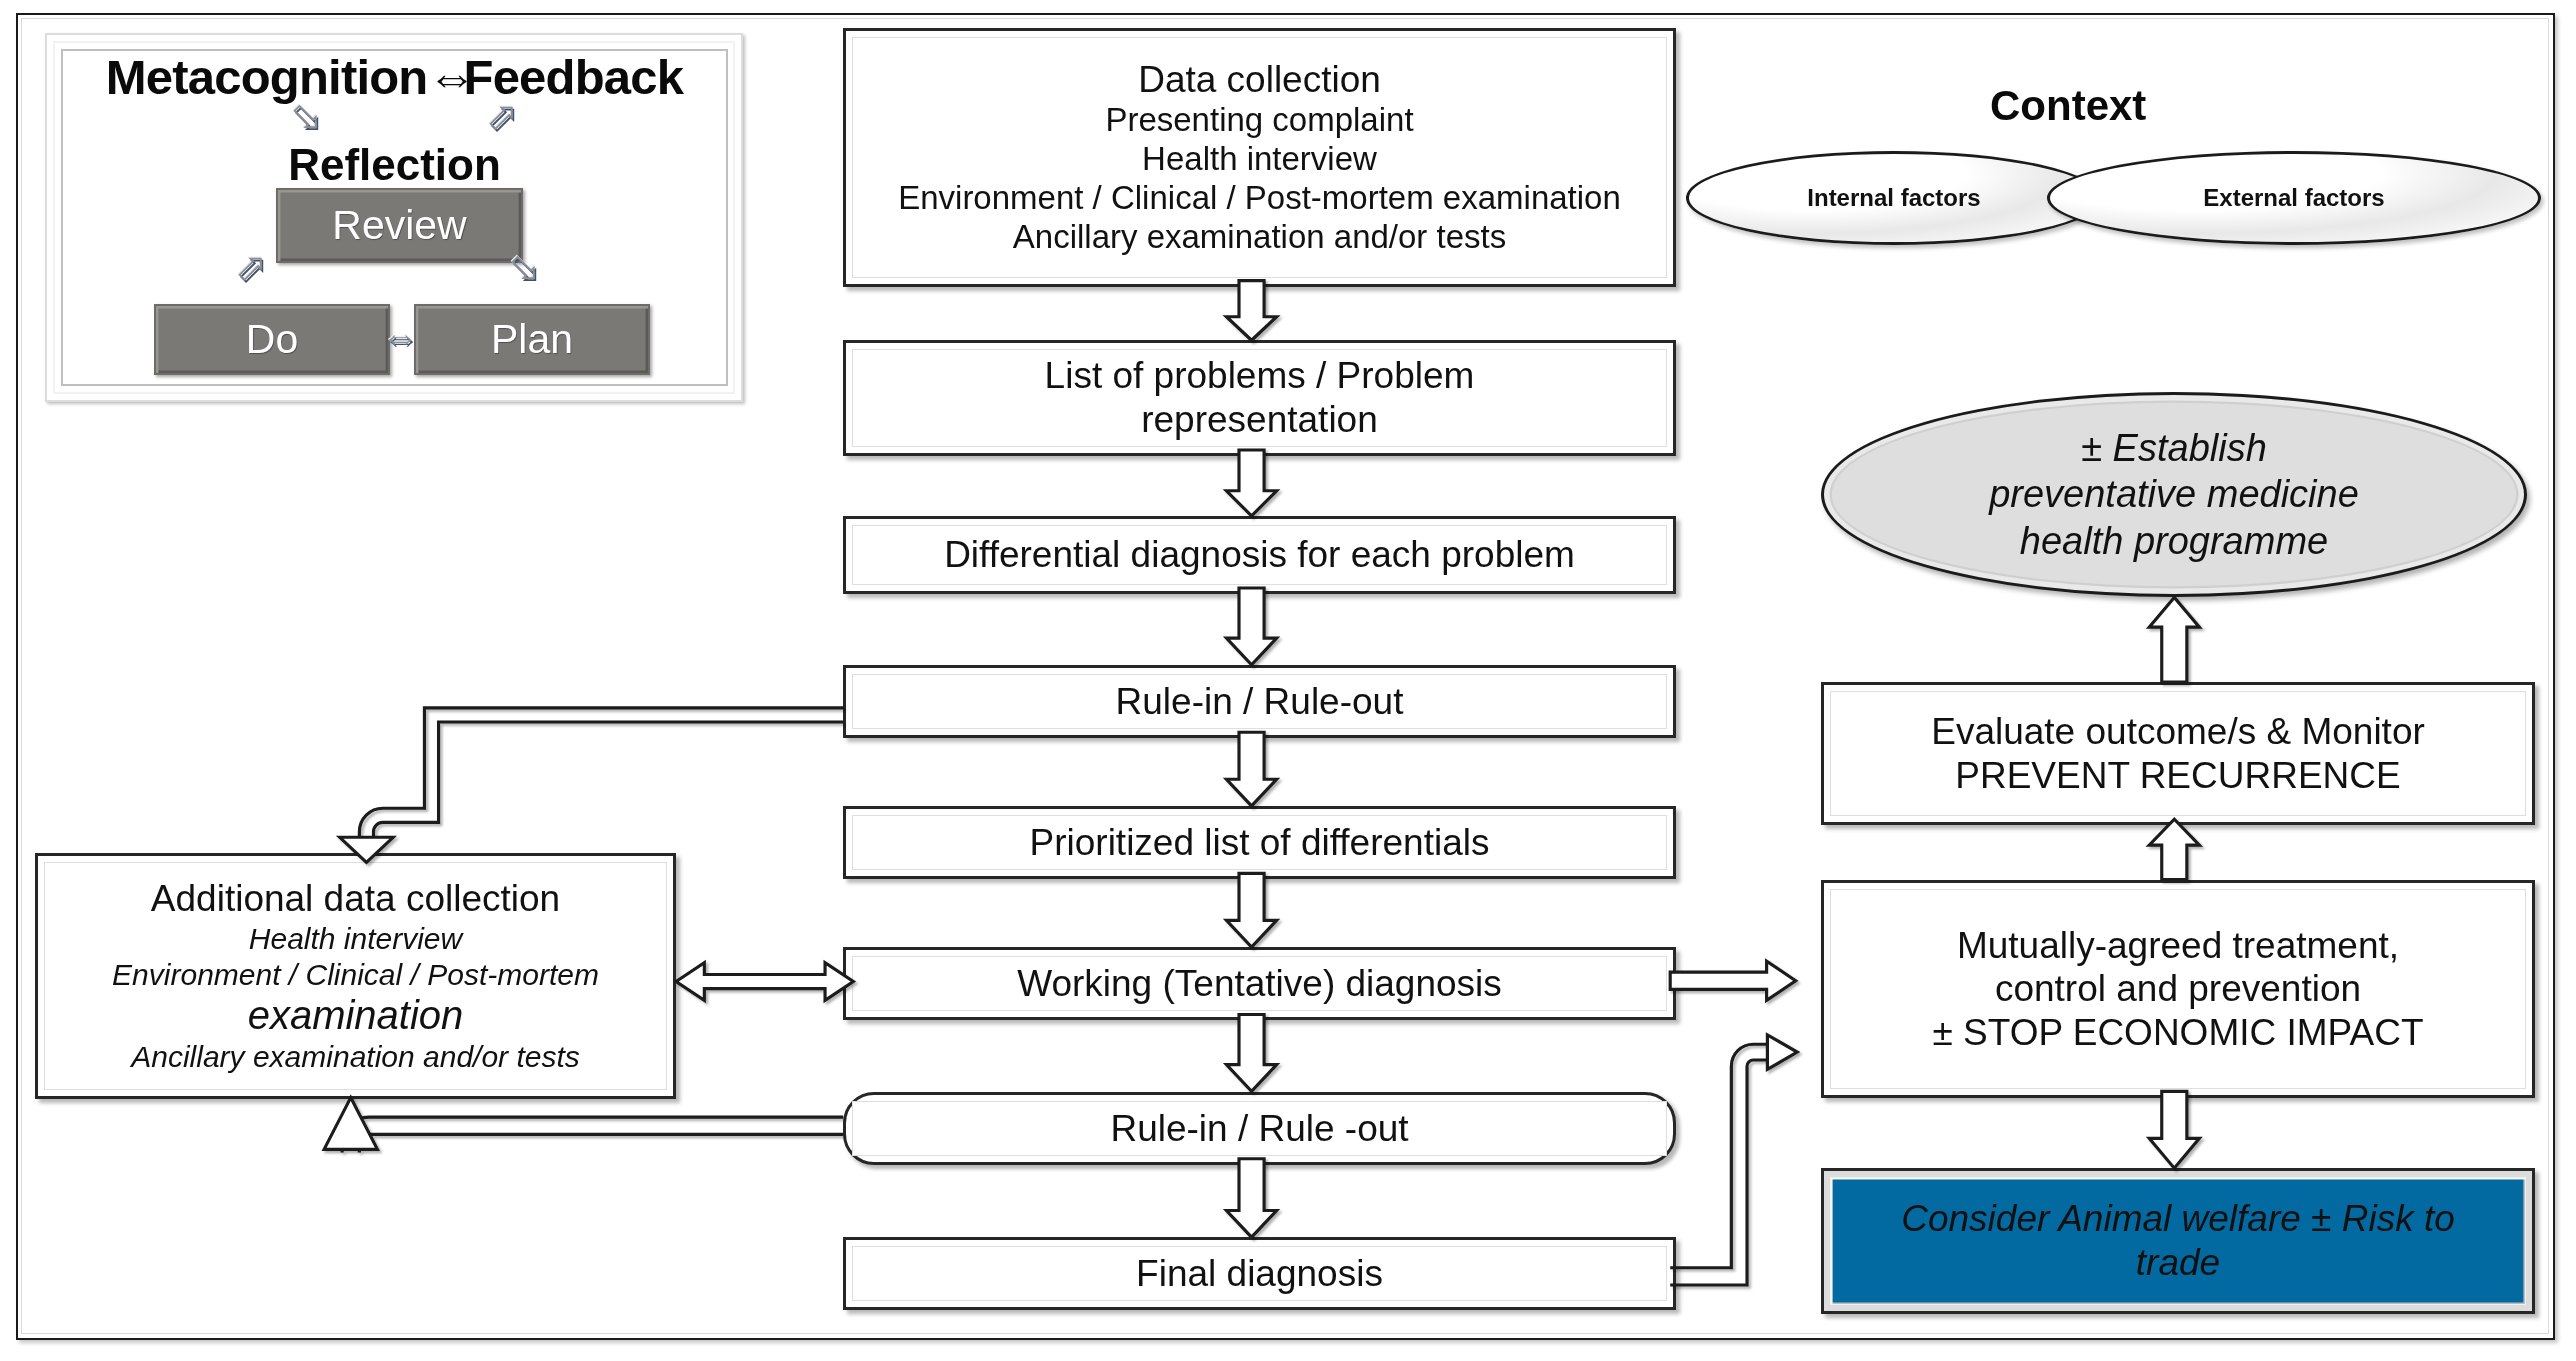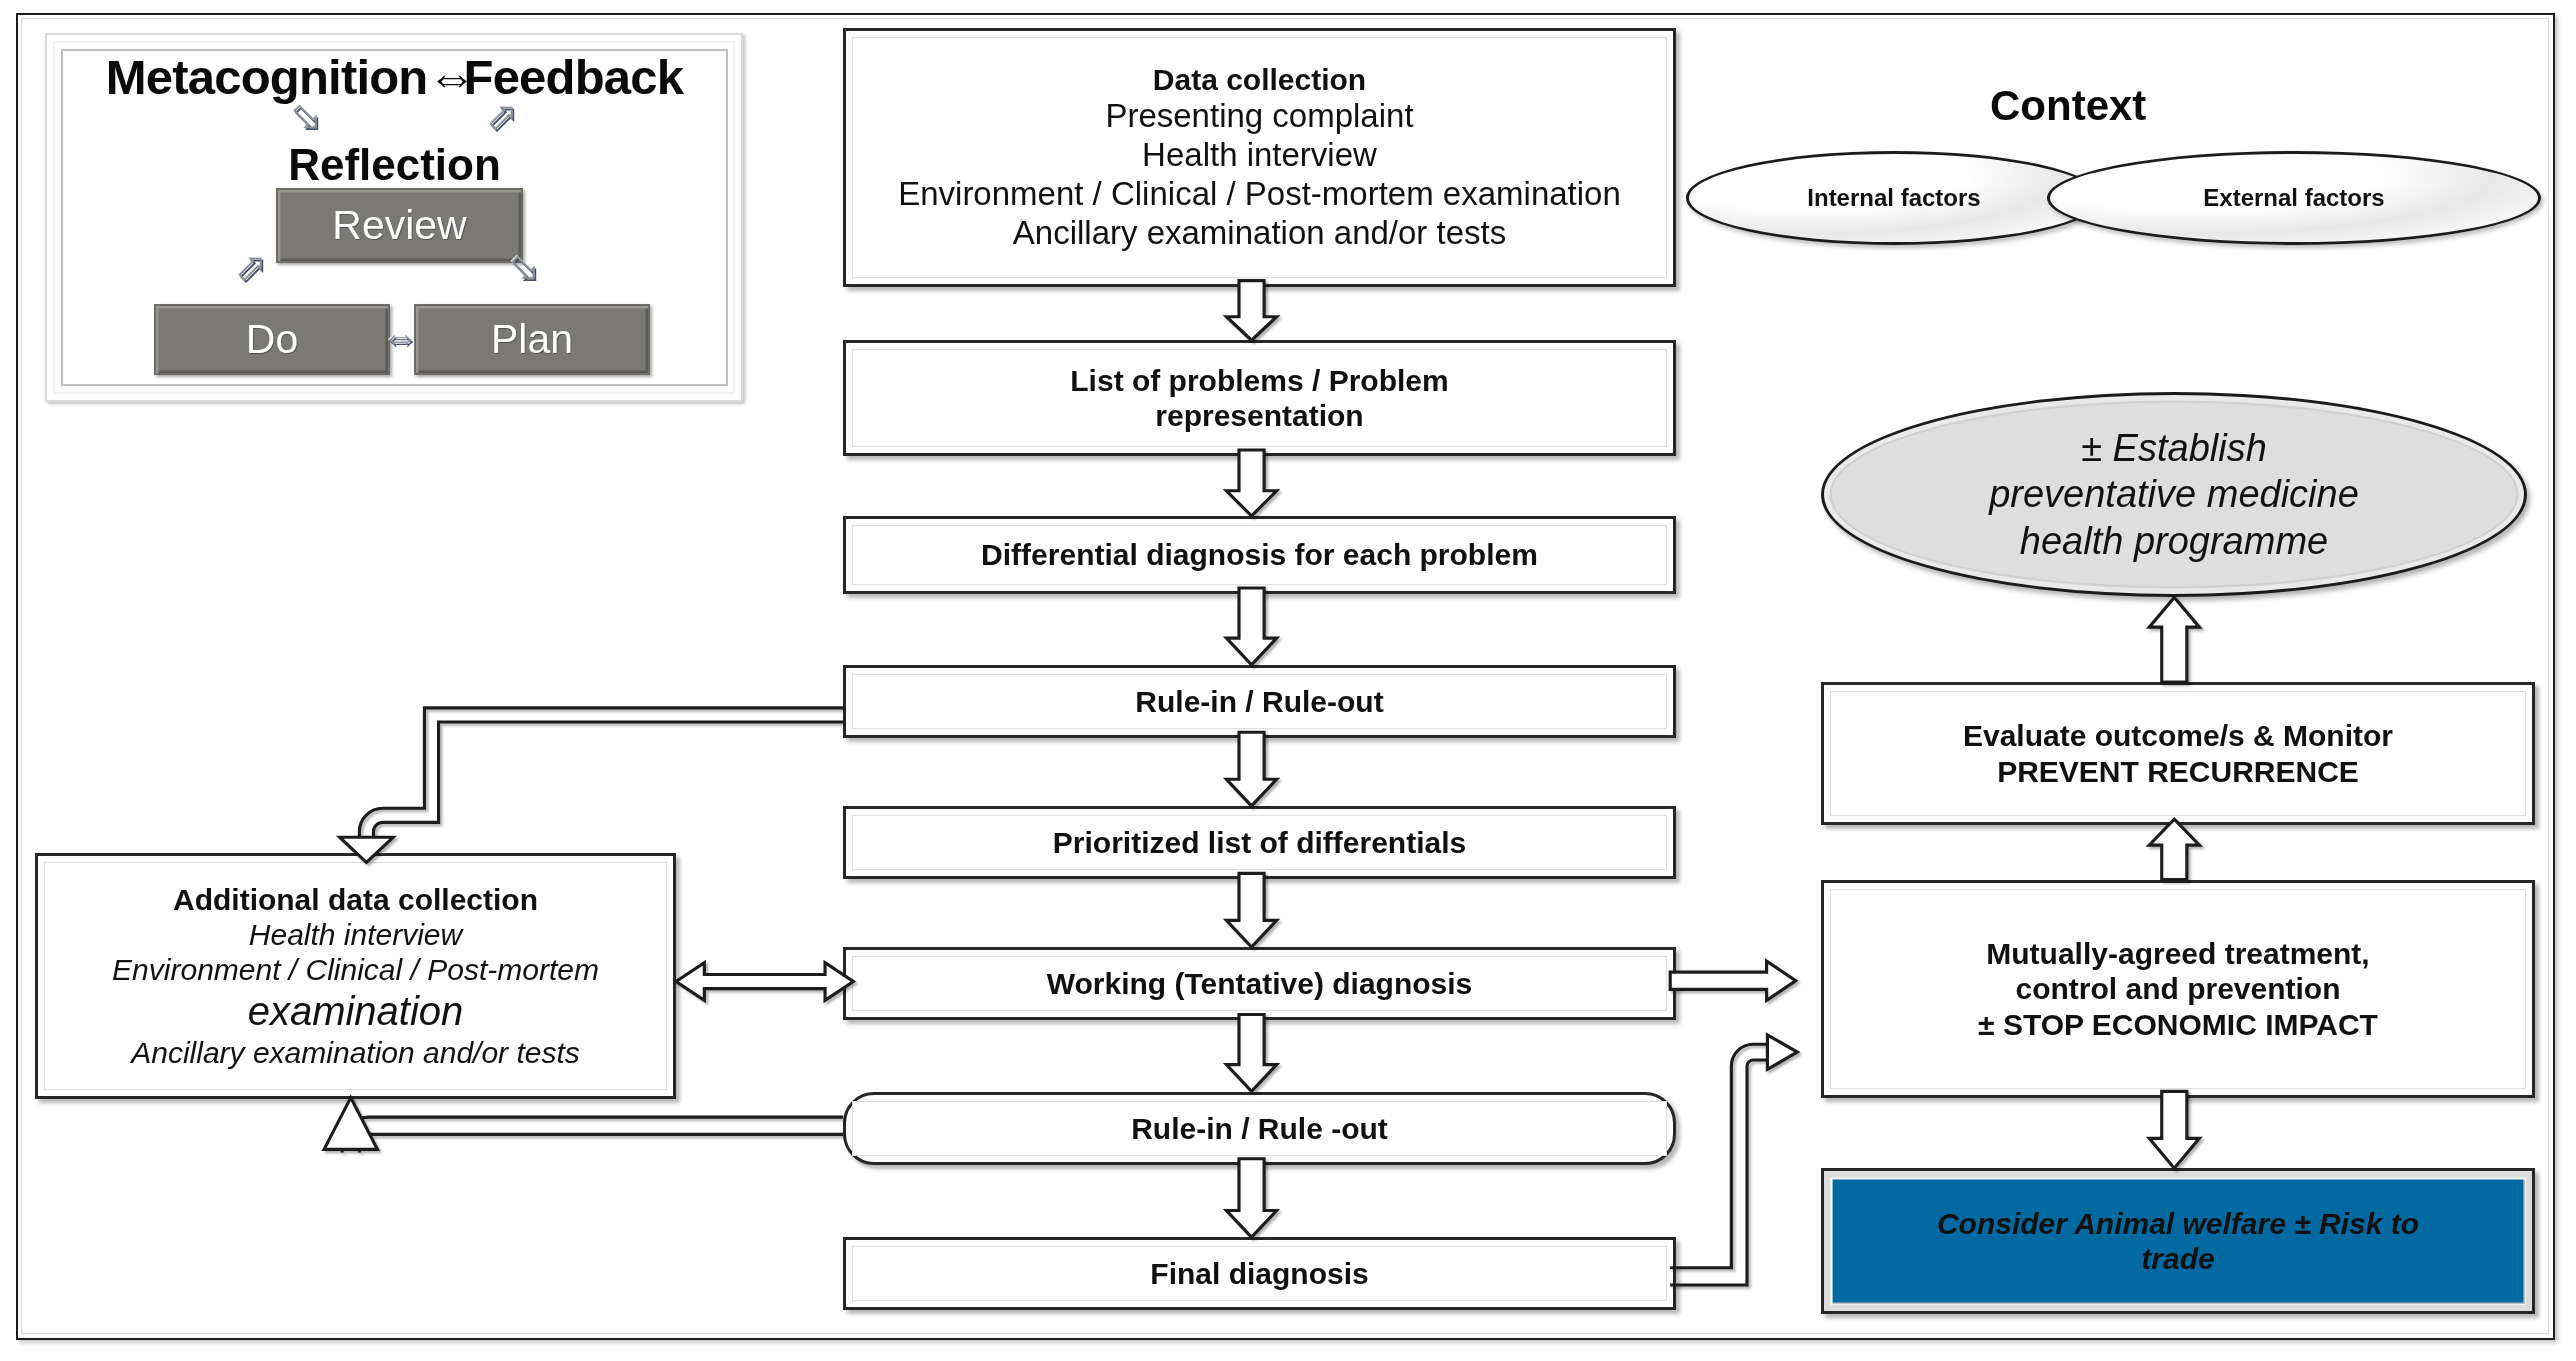--- a/index.html
+++ b/index.html
@@ -48,21 +48,21 @@
 
   
   .fbox{position:absolute;background:#ffffff;border:3.1px solid #262626;
      box-shadow:3.9px 3.9px 3.9px rgba(0,0,0,.28);}
   .fbox > .inner{position:absolute;left:6.3px;top:6.3px;right:6.3px;bottom:6.3px;
      border:1.6px solid #dedede;background:#fff;
      display:flex;flex-direction:column;align-items:center;justify-content:center;}
   .fbox.shaded{background:#dcdcdc;}
   .fbox.shaded > .inner{background:#0369a1;border:1.6px solid #f0f0f0;box-shadow:inset 1.6px 1.6px 0 #f6f6f6, inset -1.6px -1.6px 0 #bdbdbd;}
   .ln{font-size:33px;color:#111;line-height:1.18;text-align:center;white-space:nowrap;}
-  .ln.big{font-size:30px;font-weight:bold;}
+  .ln.big{font-size:37px;}
   .ln.ital{font-style:italic;}
 
   
   .ell{position:absolute;border-radius:50%;}
   .ctx-ell{border:3.1px solid #1b1b1b;
      background:radial-gradient(ellipse at 30% 22%, #ffffff 0%, #ffffff 38%, #e8e8e8 62%, #ffffff 92%);
      box-shadow:2.4px 3.1px 4.7px rgba(0,0,0,.25);
      display:flex;align-items:center;justify-content:center;text-align:right;}
   .ctx-lbl{font-size:24px;font-weight:bold;color:#111;}
   .ctx-title{position:absolute;font-size:42px;font-weight:bold;color:#0a0a0a;}

